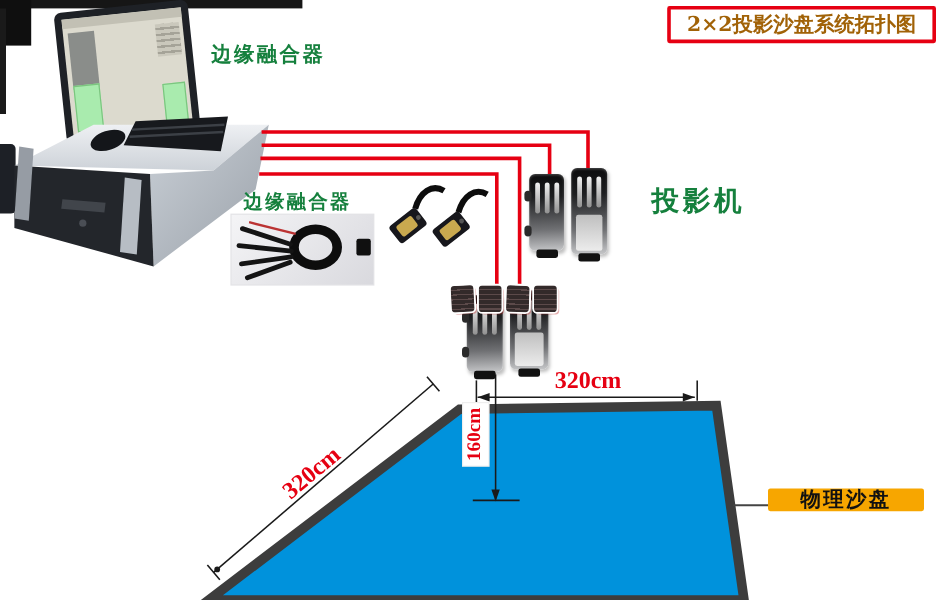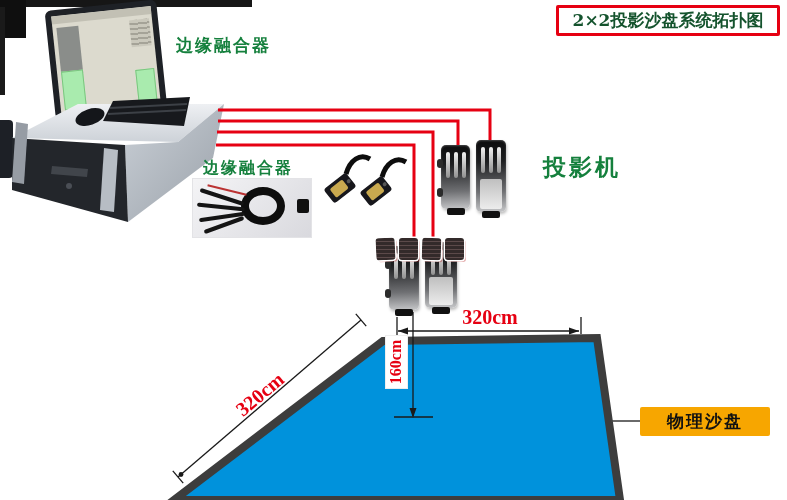--- a/index.html
+++ b/index.html
@@ -60,23 +60,23 @@
   .lbl { position:absolute; color:#15803d; font-weight:bold; z-index:5; white-space:nowrap;
          font-family:"DejaVu Serif", serif; }
   .lbl-edge-blender { left:176px; top:34px; font-size:17px; letter-spacing:2px; }
   .lbl-cable { left:203px; top:158px; font-size:16px; letter-spacing:2px; }
   .lbl-vga { left:309px; top:202px; font-size:18px; letter-spacing:1px; }
   .lbl-projector { left:543px; top:152px; font-size:23px; letter-spacing:3px; }
 
   .title-box { left:556px; top:5px; width:224px; height:31px; background:#fff;
       border:3px solid #e60012; border-radius:2px; z-index:5;
       display:flex; align-items:center; justify-content:center; }
-  .title-text { font-size:17px; font-weight:bold; color:#14532d; font-family:"DejaVu Serif", serif; }
-
-  .sandbox-tag { left:640px; top:407px; width:130px; height:29px; background:#f7a600;
+  .title-text { font-size:17px; font-weight:bold; color:#a16207; font-family:"DejaVu Serif", serif; }
+
+  .sandbox-tag { left:640px; top:407px; width:130px; height:19px; background:#f7a600;
       border-radius:2px; z-index:5; display:flex; align-items:center; justify-content:center; }
   .sandbox-tag span { font-size:17px; font-weight:bold; color:#111; letter-spacing:2px;
       font-family:"DejaVu Serif", serif; }
 
   .dim-text { position:absolute; color:#e60012; font-weight:bold; z-index:5;
       font-family:"Liberation Serif", serif; white-space:nowrap; }
   .dim-top { left:455px; top:306px; width:70px; font-size:20px; text-align:center; }
   .dim-diag { left:213px; top:383px; width:94px; font-size:20px; text-align:center;
       transform:rotate(-40deg); }
   .dim-height-box { left:386px; top:336px; width:21px; height:52px; background:#fff; z-index:5;

